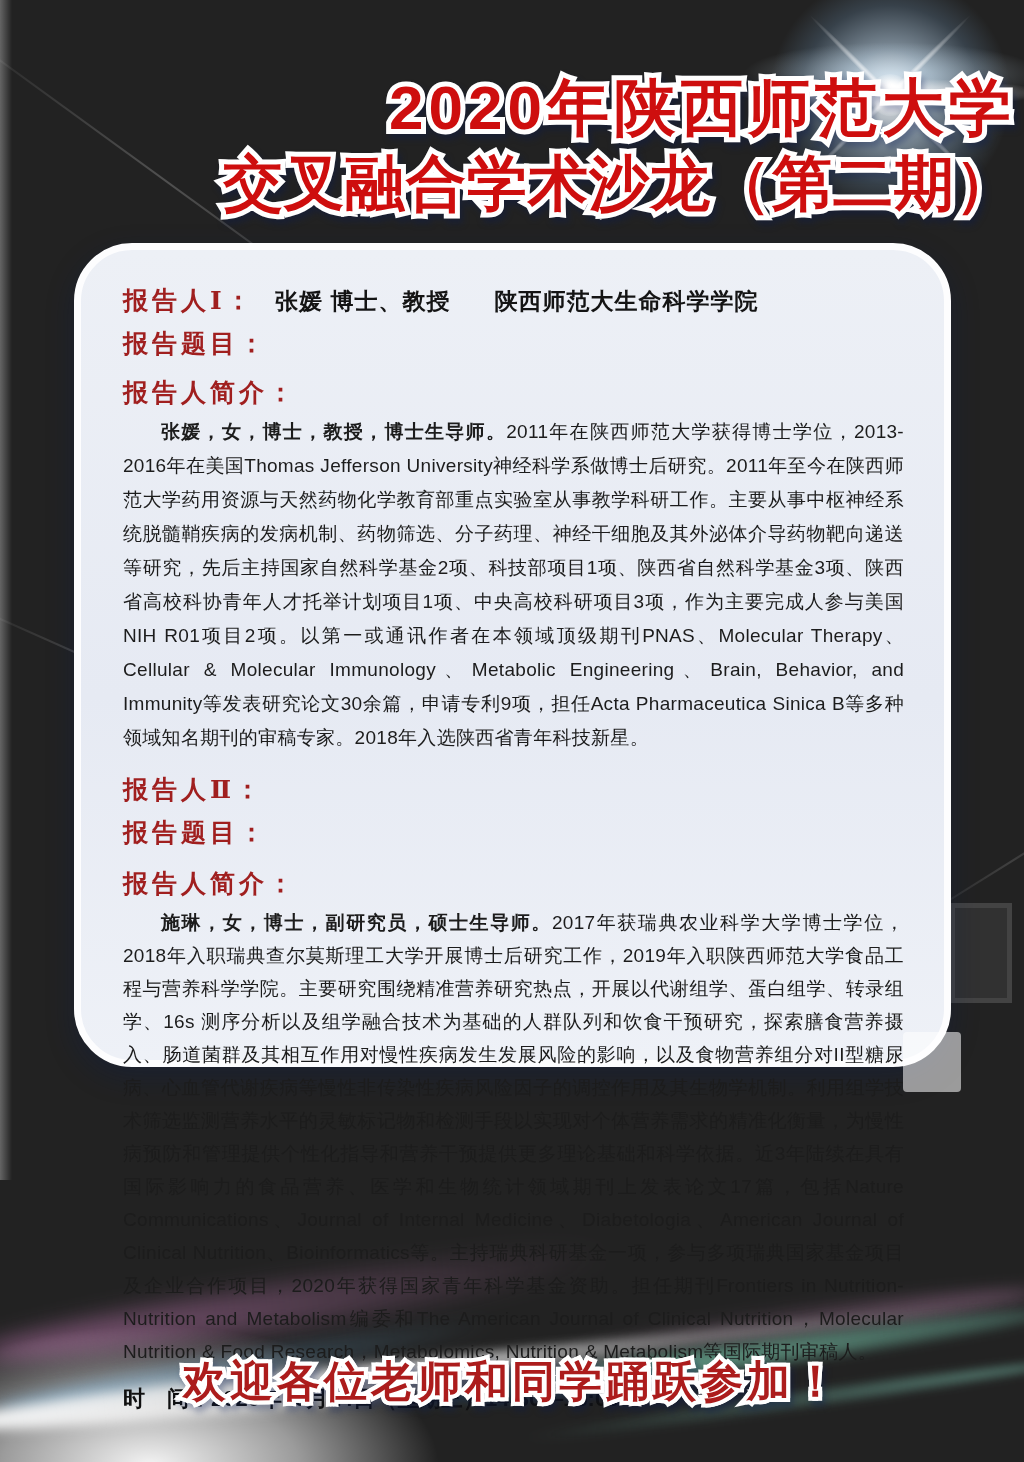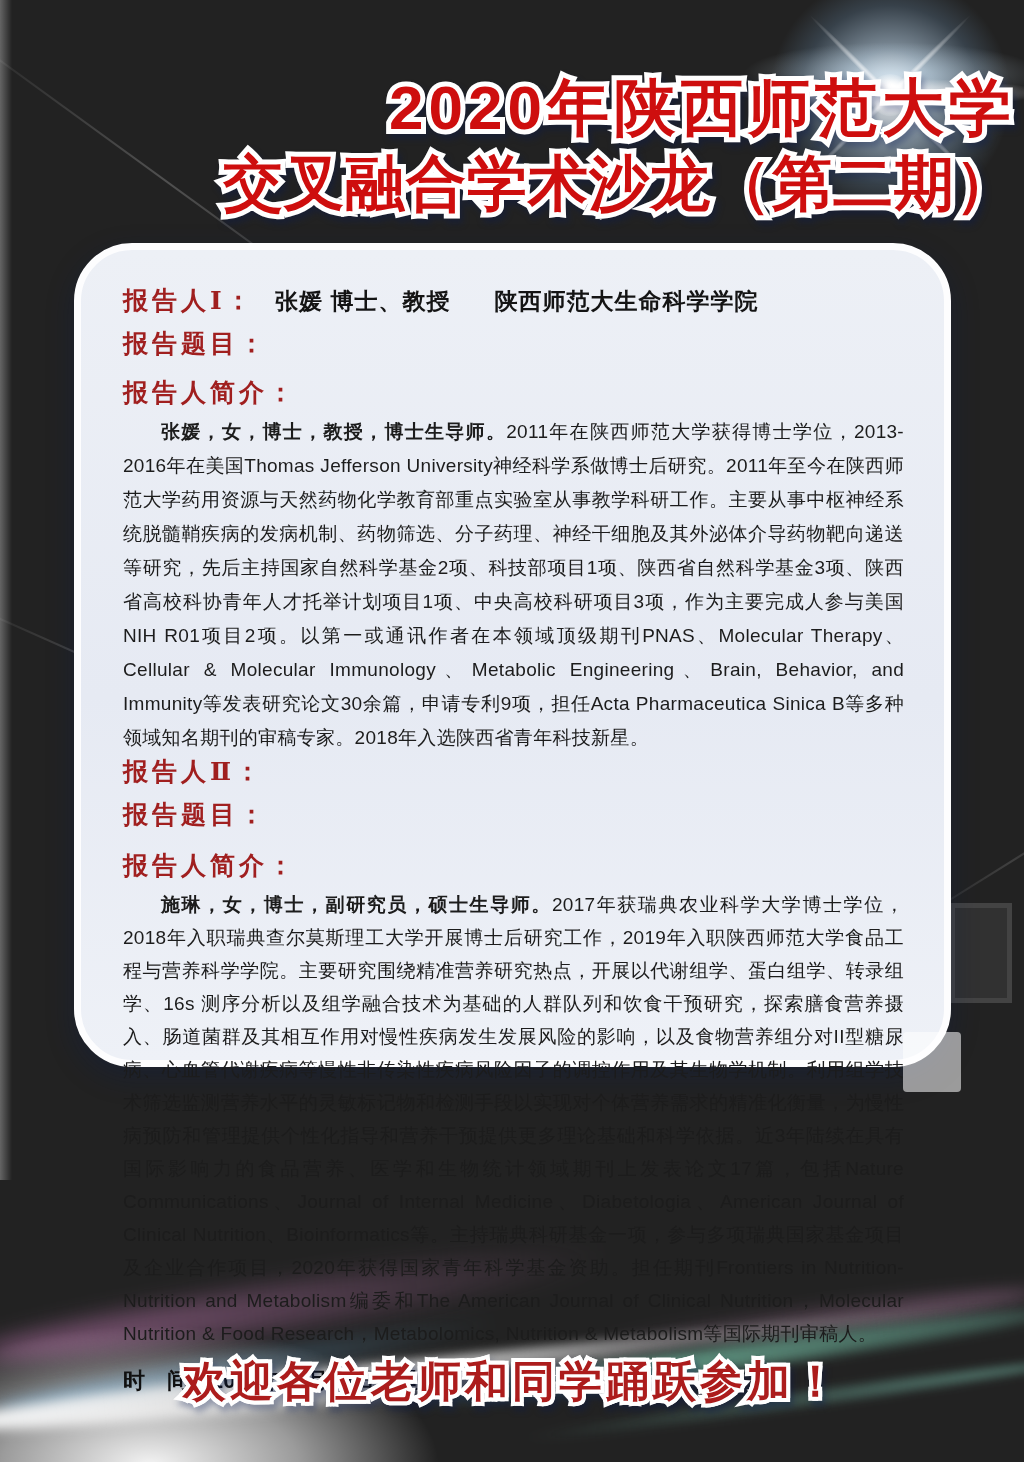--- a/index.html
+++ b/index.html
@@ -67,21 +67,21 @@
   .name, .affil { font-weight:bold; color:#141414; font-size:23px; letter-spacing:1px; }
   .affil { margin-left:44px; }
   .topic-row { margin-top:10px; }
   .topic { color:#161616; font-size:24px; }
   .speaker2 .topic { font-size:25px; }
   .bio-label-row { margin-top:16px; }
   .bio { margin:6px 0 0 0; text-align:justify; text-indent:2em;
     font-size:19px; line-height:34px; letter-spacing:.3px; color:#1c1c1c; }
   .speaker2 .bio { line-height:33px; }
   .bio-lead { font-weight:bold; }
-  .speaker2 { }
+  .speaker2 { margin-top:18px; }
   .speaker2 .bio-label-row { margin-top:18px; }
   
   .sched { margin-top:16px; }
   .sched-row { display:flex; align-items:baseline; margin-top:10px; }
   .sched-label, .sched-text { font-weight:bold; color:#101010; font-size:22px; }
   .sched-label { flex:none; }
   
   .glow-bl { position:absolute; left:-150px; top:1320px; width:600px; height:290px; z-index:1;
     background:radial-gradient(ellipse, rgba(255,255,255,.95) 0%, rgba(255,255,255,.55) 35%, rgba(255,255,255,0) 68%); }
   .band { position:absolute; z-index:1; transform-origin:left center; border-radius:50%; }

